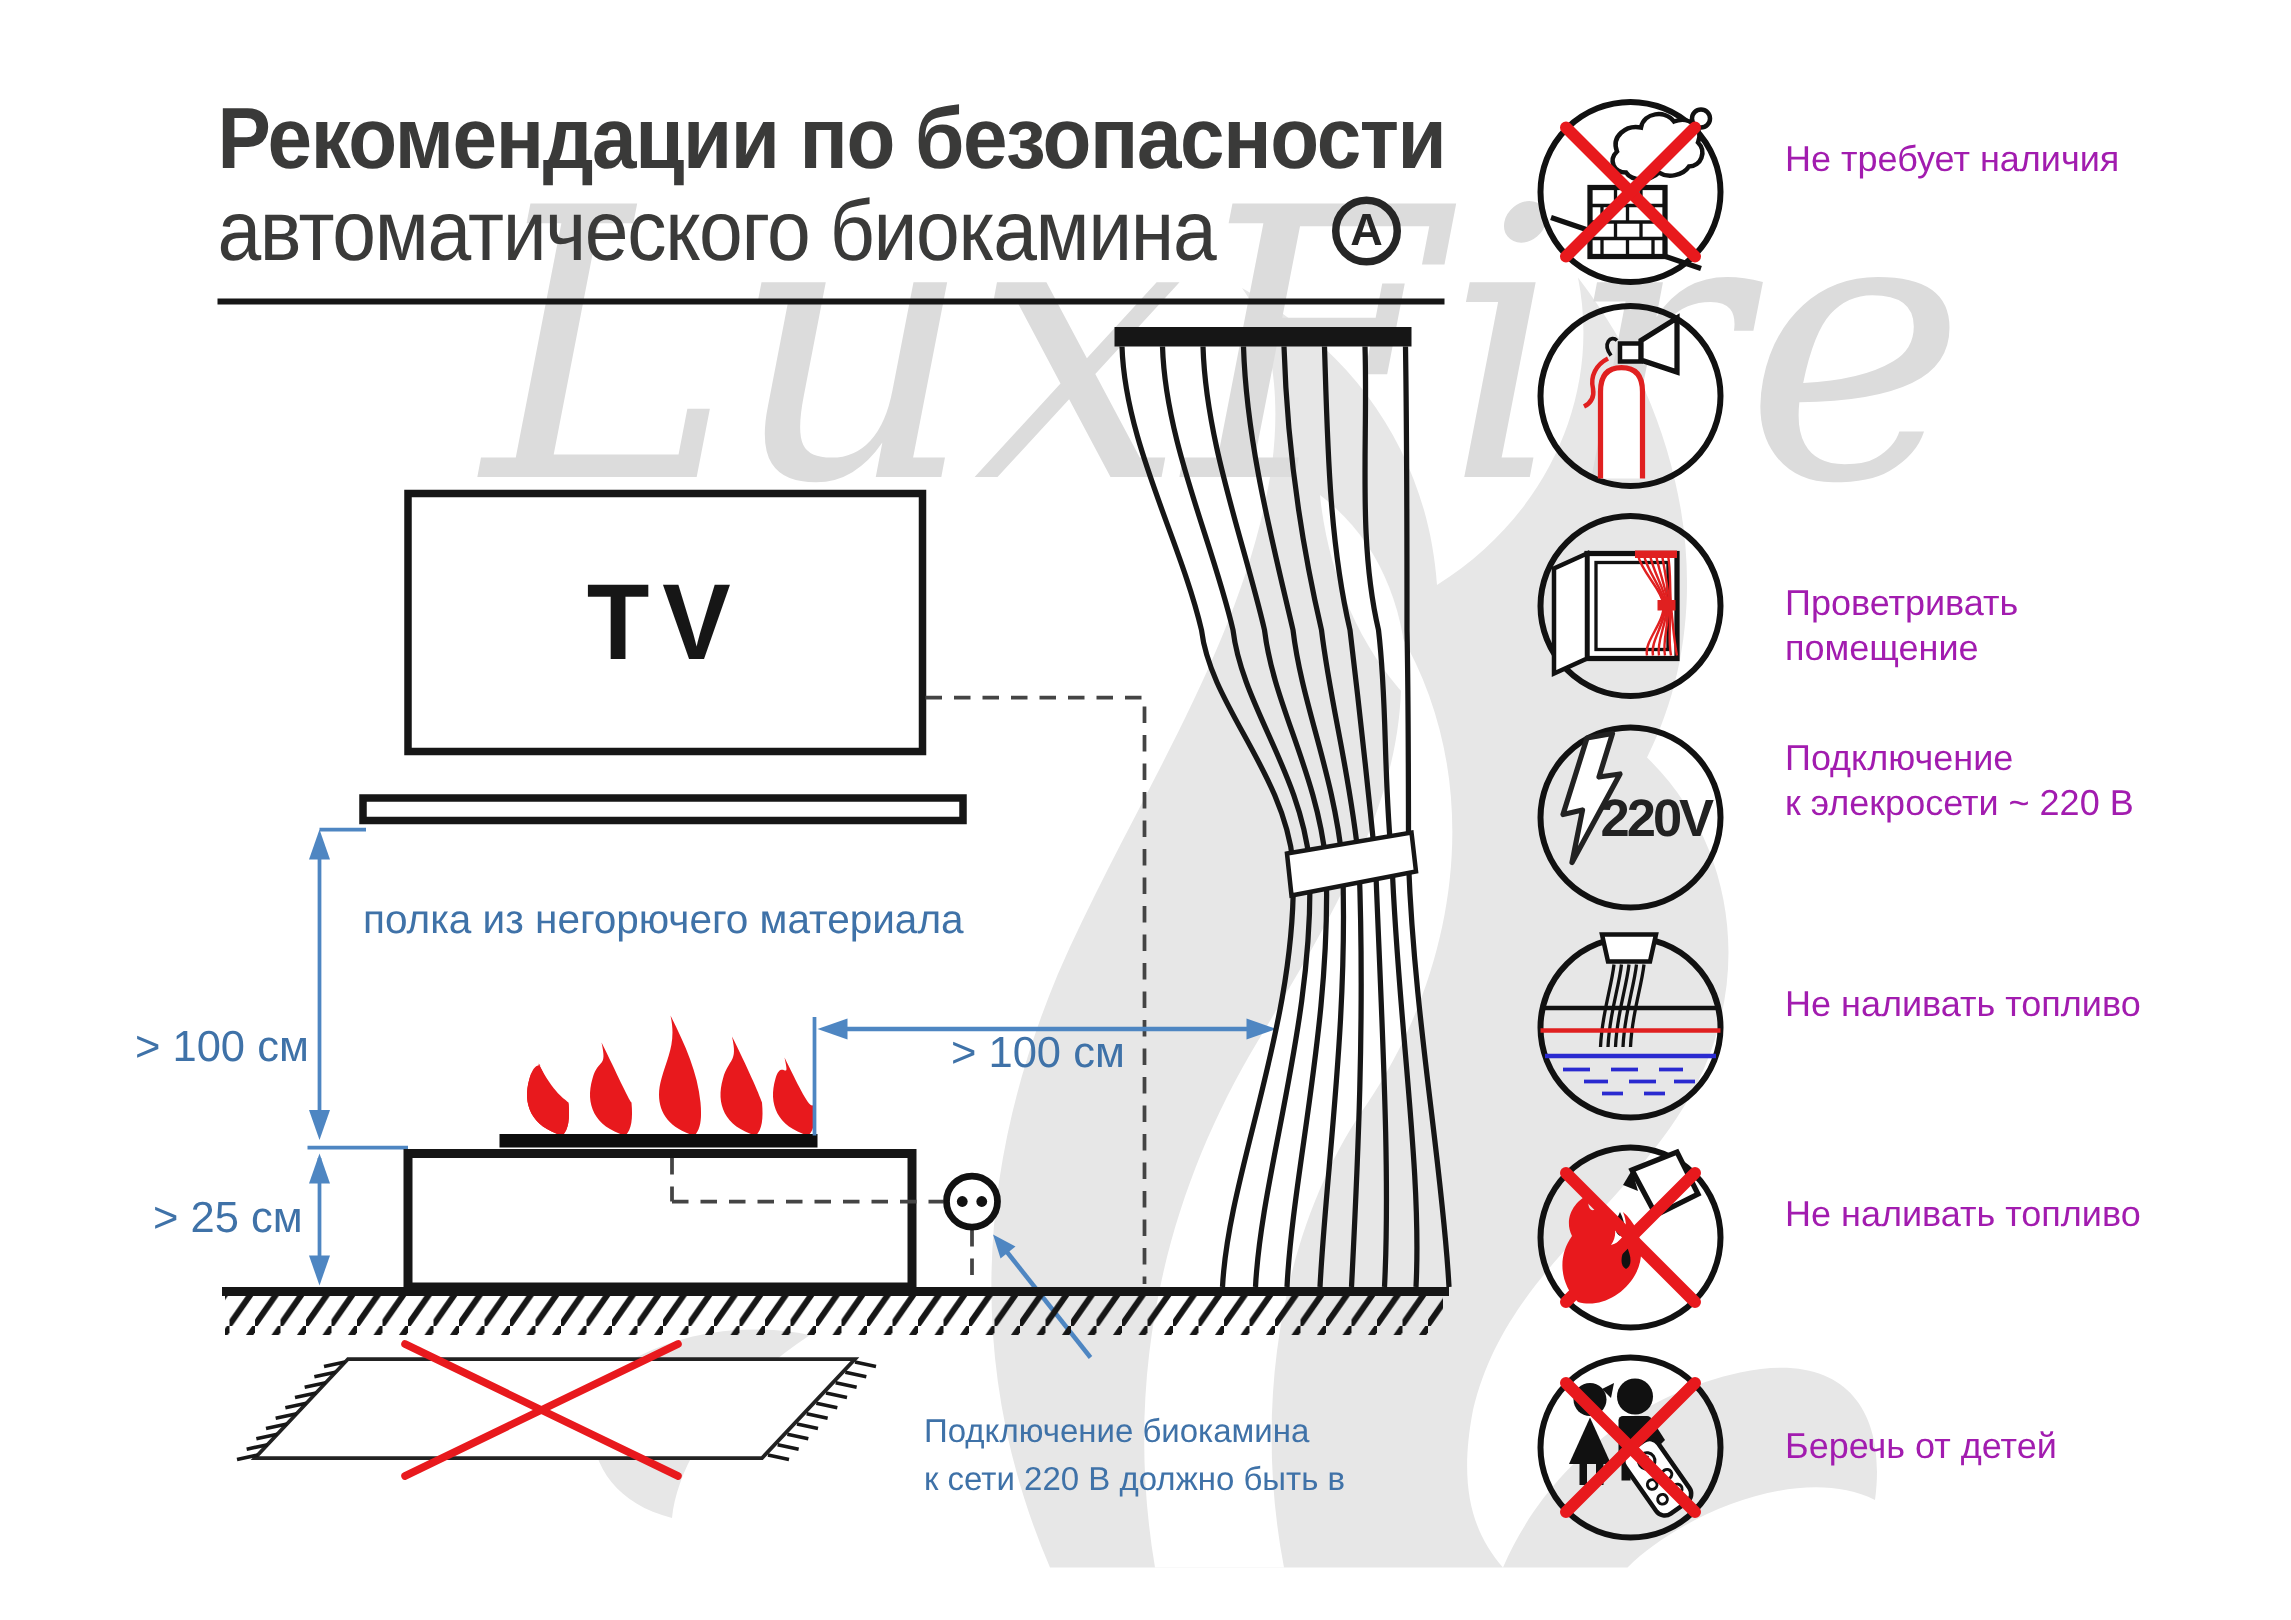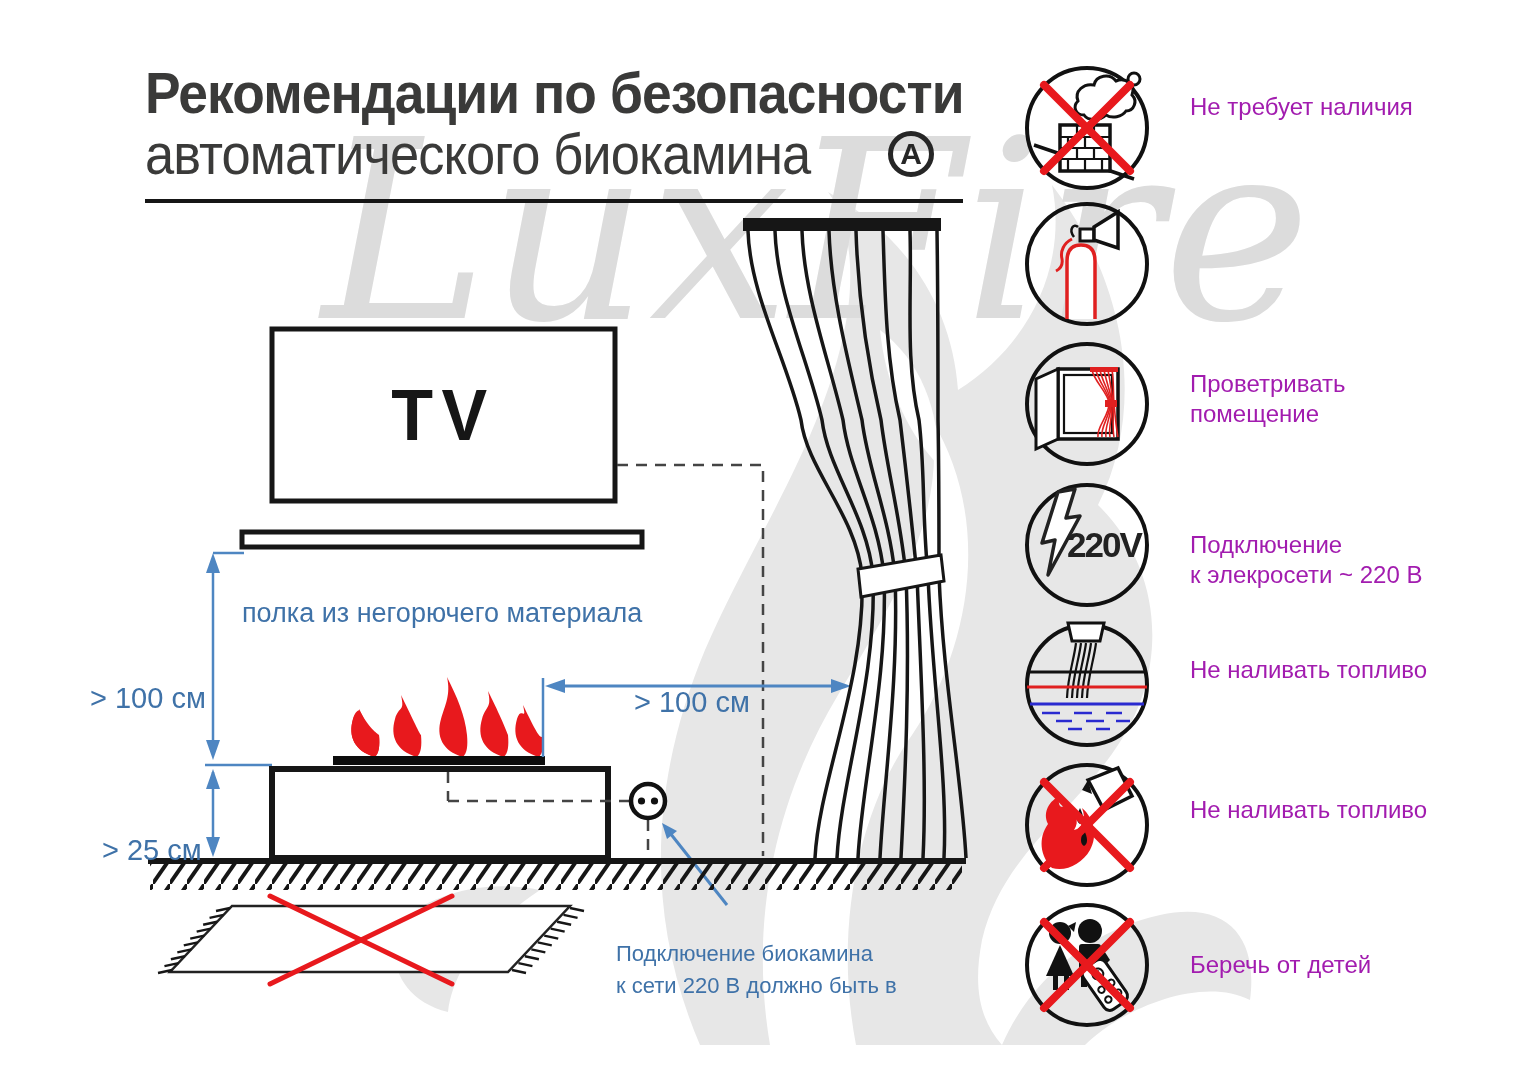--- a/index.html
+++ b/index.html
@@ -12,21 +12,21 @@
   #title1{left:145px;top:64px;font-size:58px;font-weight:700;letter-spacing:-1px;}
   #title2{left:145px;top:126px;font-size:57px;font-weight:400;letter-spacing:-1px;}
   #title-badge{left:888px;top:131px;width:46px;height:46px;border:5px solid #262626;border-radius:50%;
     display:flex;align-items:center;justify-content:center;font-weight:700;font-size:30px;color:#262626;box-sizing:border-box;}
   
   .blue{color:#3f72a8;white-space:nowrap;line-height:1.15;margin-top:36px;}
   #tv-label{left:272px;top:329px;width:343px;height:172px;display:flex;align-items:center;justify-content:center;
     font-weight:700;font-size:72px;letter-spacing:9px;color:#161616;transform:scaleX(.95);transform-origin:center;}
   #shelf-label{left:242px;top:562px;font-size:27px;}
   #dim-v{left:90px;top:646px;font-size:29px;}
-  #dim-c{left:102px;top:798px;font-size:29px;}
+  #dim-c{left:102px;top:760px;font-size:29px;}
   #dim-h{left:634px;top:650px;font-size:29px;}
   #outlet-note{left:616px;top:902px;font-size:22px;line-height:32px;}
   
   .safety-icon{left:1022px;width:130px;height:130px;}
   .safety-label{left:1190px;font-size:24px;line-height:30px;color:#a21caf;white-space:nowrap;}
 </style>
 </head>
 <body>
 
 <div id="canvas">
@@ -211,31 +211,31 @@
       <path d="M70,31 C72,42 86,54 87,64 C88,76 74,88 76,98"></path>
       <path d="M74,31 C76,42 87,54 88,64 C89,76 78,88 80,98"></path>
       <path d="M78,31 C80,42 88,54 89,64 C90,76 82,88 84,98"></path>
       <path d="M82,31 C84,42 89,54 90,64 C91,76 86,88 88,98"></path>
       <path d="M86,31 C88,42 90,54 91,64 C92,76 90,88 92,98"></path>
       <path d="M90,31 C92,42 91,54 92,64 C93,76 94,88 96,98"></path>
     </g>
     <rect x="68" y="28" width="28" height="5" fill="#e02020"></rect>
     <rect x="83" y="61" width="12" height="7" fill="#e02020"></rect>
   </svg>
-  <div class="abs safety-label" style="top:369px">
+  <div class="abs safety-label" style="top:388px">
     <div>Проветривать</div>
     <div>помещение</div>
   </div>
 
   <svg class="abs safety-icon" style="top:480px" viewBox="0 0 130 130">
     <circle cx="65" cy="65" r="60" fill="none" stroke="#111111" stroke-width="4"></circle>
     <path d="M36,12 L53,9 L44,38 L58,36 L26,95 L33,60 L20,63 Z" fill="#ffffff" stroke="#222222" stroke-width="3.5" stroke-linejoin="round"></path>
     <text x="45" y="77" font-family="Liberation Sans, sans-serif" font-weight="bold" font-size="35" letter-spacing="-2" fill="#222222">220V</text>
   </svg>
-  <div class="abs safety-label" style="top:530px">
+  <div class="abs safety-label" style="top:491px">
     <div>Подключение</div>
     <div>к элекросети ~ 220 В</div>
   </div>
 
   <svg class="abs safety-icon" style="top:620px" viewBox="0 0 130 130">
     <circle cx="65" cy="65" r="60" fill="none" stroke="#111111" stroke-width="4"></circle>
     <polygon points="46,3 82,3 78,21 50,21" fill="#ffffff" stroke="#111111" stroke-width="3"></polygon>
     <g stroke="#111111" stroke-width="2.2" fill="none">
       <path d="M54,23 C52,40 46,55 45,78"></path>
       <path d="M59,23 C57,40 51,55 50,78"></path>

